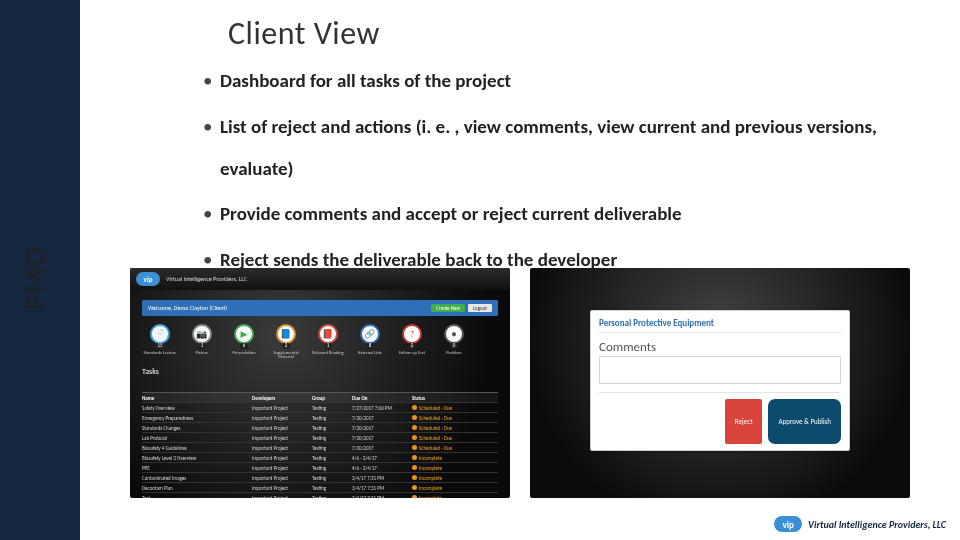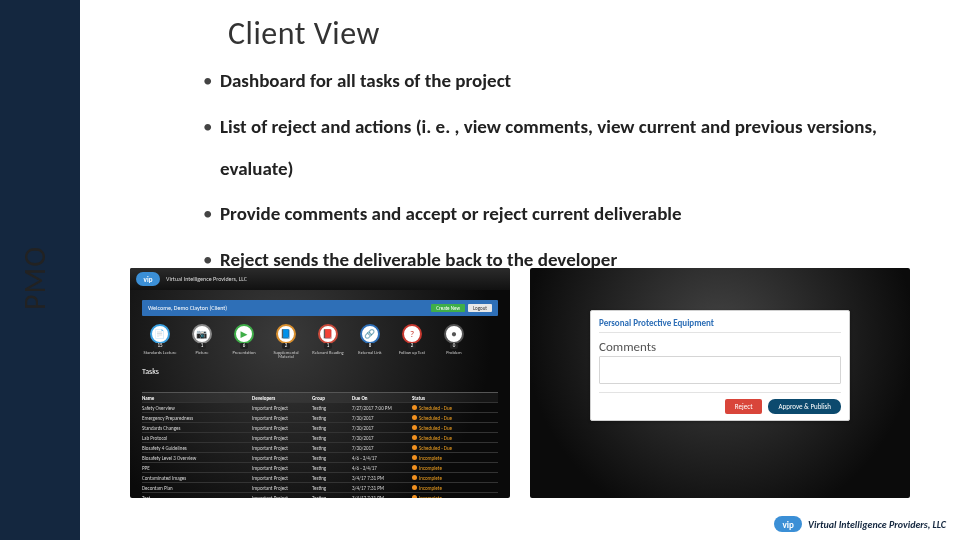--- a/index.html
+++ b/index.html
@@ -30,21 +30,21 @@
   .tr { display: grid; grid-template-columns: 110px 60px 40px 60px 60px; height: 10px; align-items: center; font-size: 5px; color: #d5d5d5; border-bottom: 1px solid #333; }
   .tr.hd { color: #fff; font-weight: bold; background: rgba(255,255,255,.05); }
   .tr .st { color: #f0a020; display: flex; align-items: center; gap: 2px; }
   .tr .st::before { content: ""; display: inline-block; width: 5px; height: 5px; border-radius: 50%; background: #f09020; }
   .panel { width: 380px; height: 230px; background: radial-gradient(circle at 50% 30%, #444, #0b0b0b 78%); border-radius: 2px; display: flex; align-items: flex-start; justify-content: center; padding-top: 42px; }
   .card { width: 260px; background: #fff; border: 1px solid #d0d0d0; border-radius: 2px; padding: 6px 8px 6px; font-size: 8px; box-shadow: 0 1px 3px rgba(0,0,0,.3); }
   .card-h { color: #2e6fb7; font-weight: bold; font-size: 9px; padding-bottom: 4px; border-bottom: 1px solid #e3e3e3; }
   .card-l { color: #555; font-size: 13px; margin: 6px 0 2px; }
   .card-ta { height: 28px; border: 1px solid #d5d5d5; border-radius: 1px; background: #fff; }
   .card-ft { display: flex; justify-content: flex-end; gap: 6px; margin-top: 8px; padding-top: 6px; border-top: 1px solid #e3e3e3; }
-  .btn { padding: 3px 10px; border-radius: 2px; color: #fff; font-size: 7px; }
+  .btn { padding: 18px 10px; border-radius: 2px; color: #fff; font-size: 7px; }
   .btn.rej { background: #d9453a; }
   .btn.acc { background: #0c4a6e; border-radius: 7px; }
   .footer-logo { position: absolute; right: 14px; bottom: 8px; display: flex; align-items: center; gap: 6px; font-size: 10px; color: #14273f; font-style: italic; font-weight: 600; }
   .footer-logo .vip { width: 28px; height: 16px; background: #3b8fd6; border-radius: 8px; display: flex; align-items: center; justify-content: center; color: #fff; font-style: normal; font-size: 9px; font-weight: bold; }
 </style>
 </head>
 <body>
 
 <div class="slide">
   <div class="sidebar"></div>

